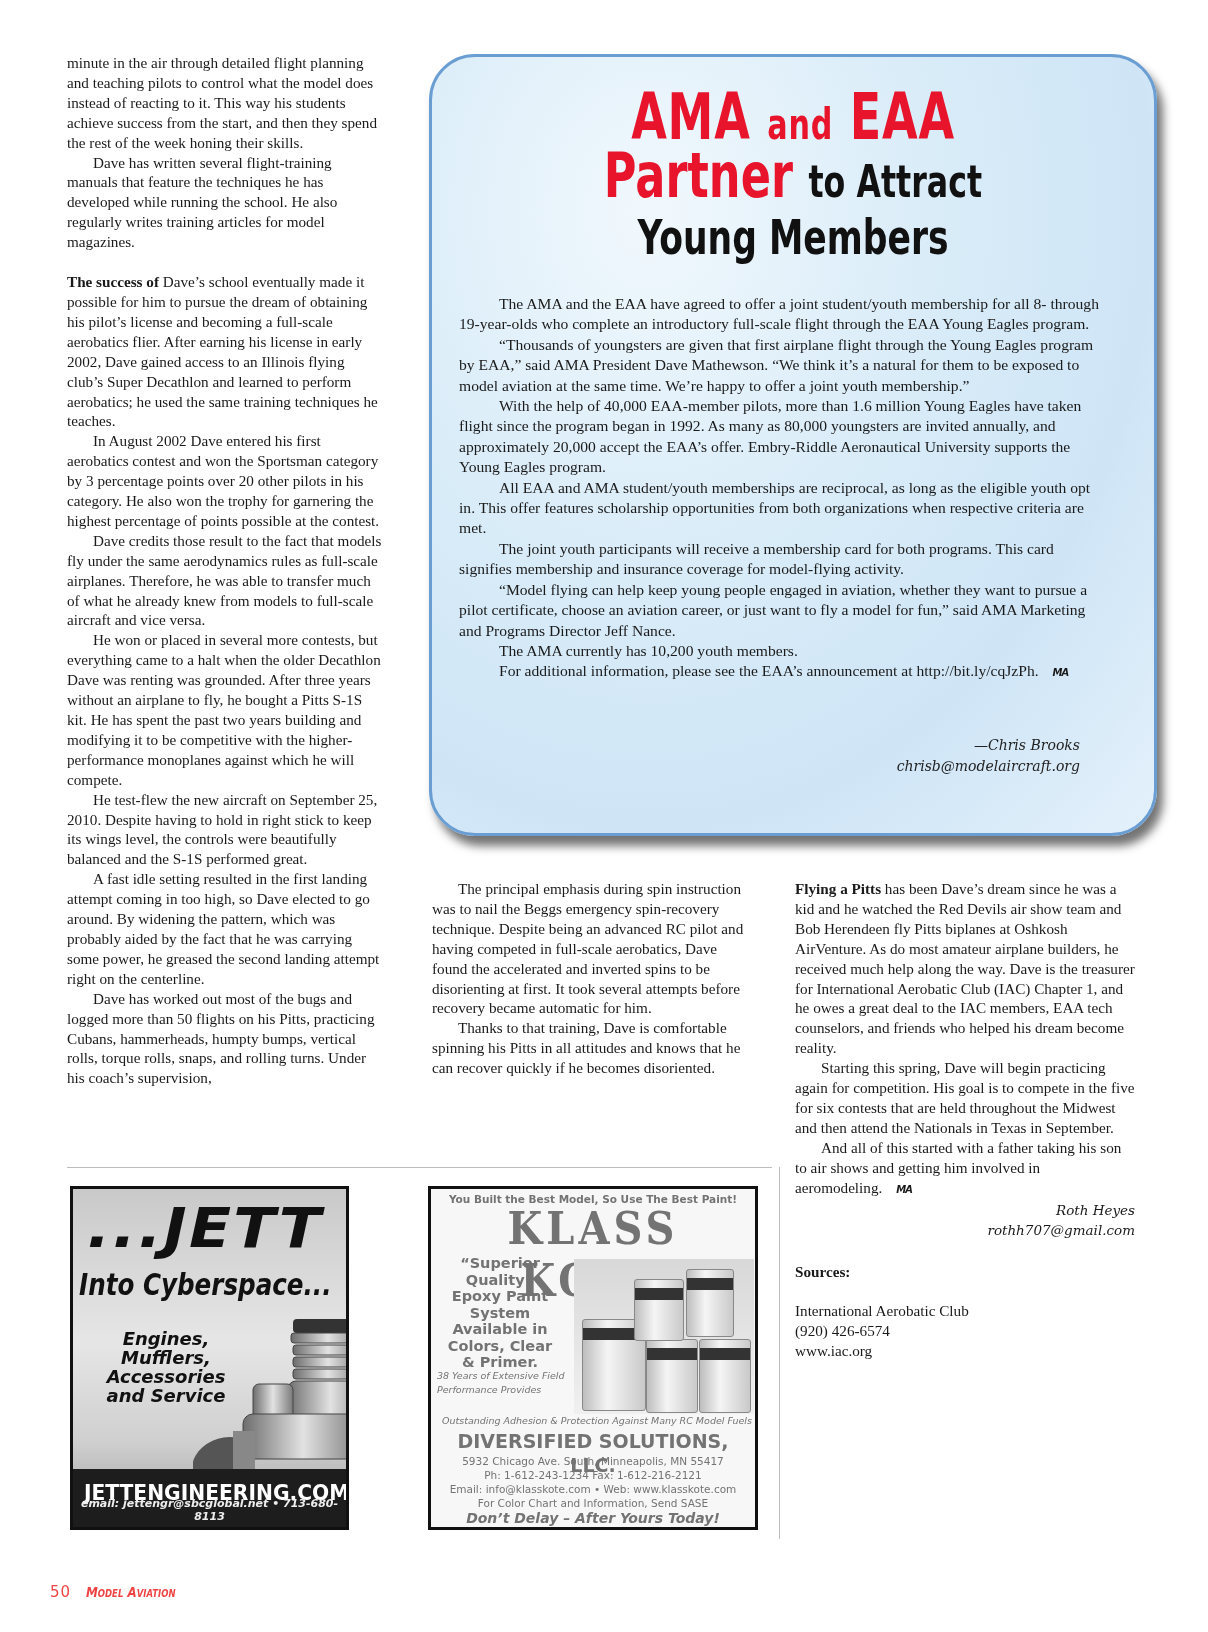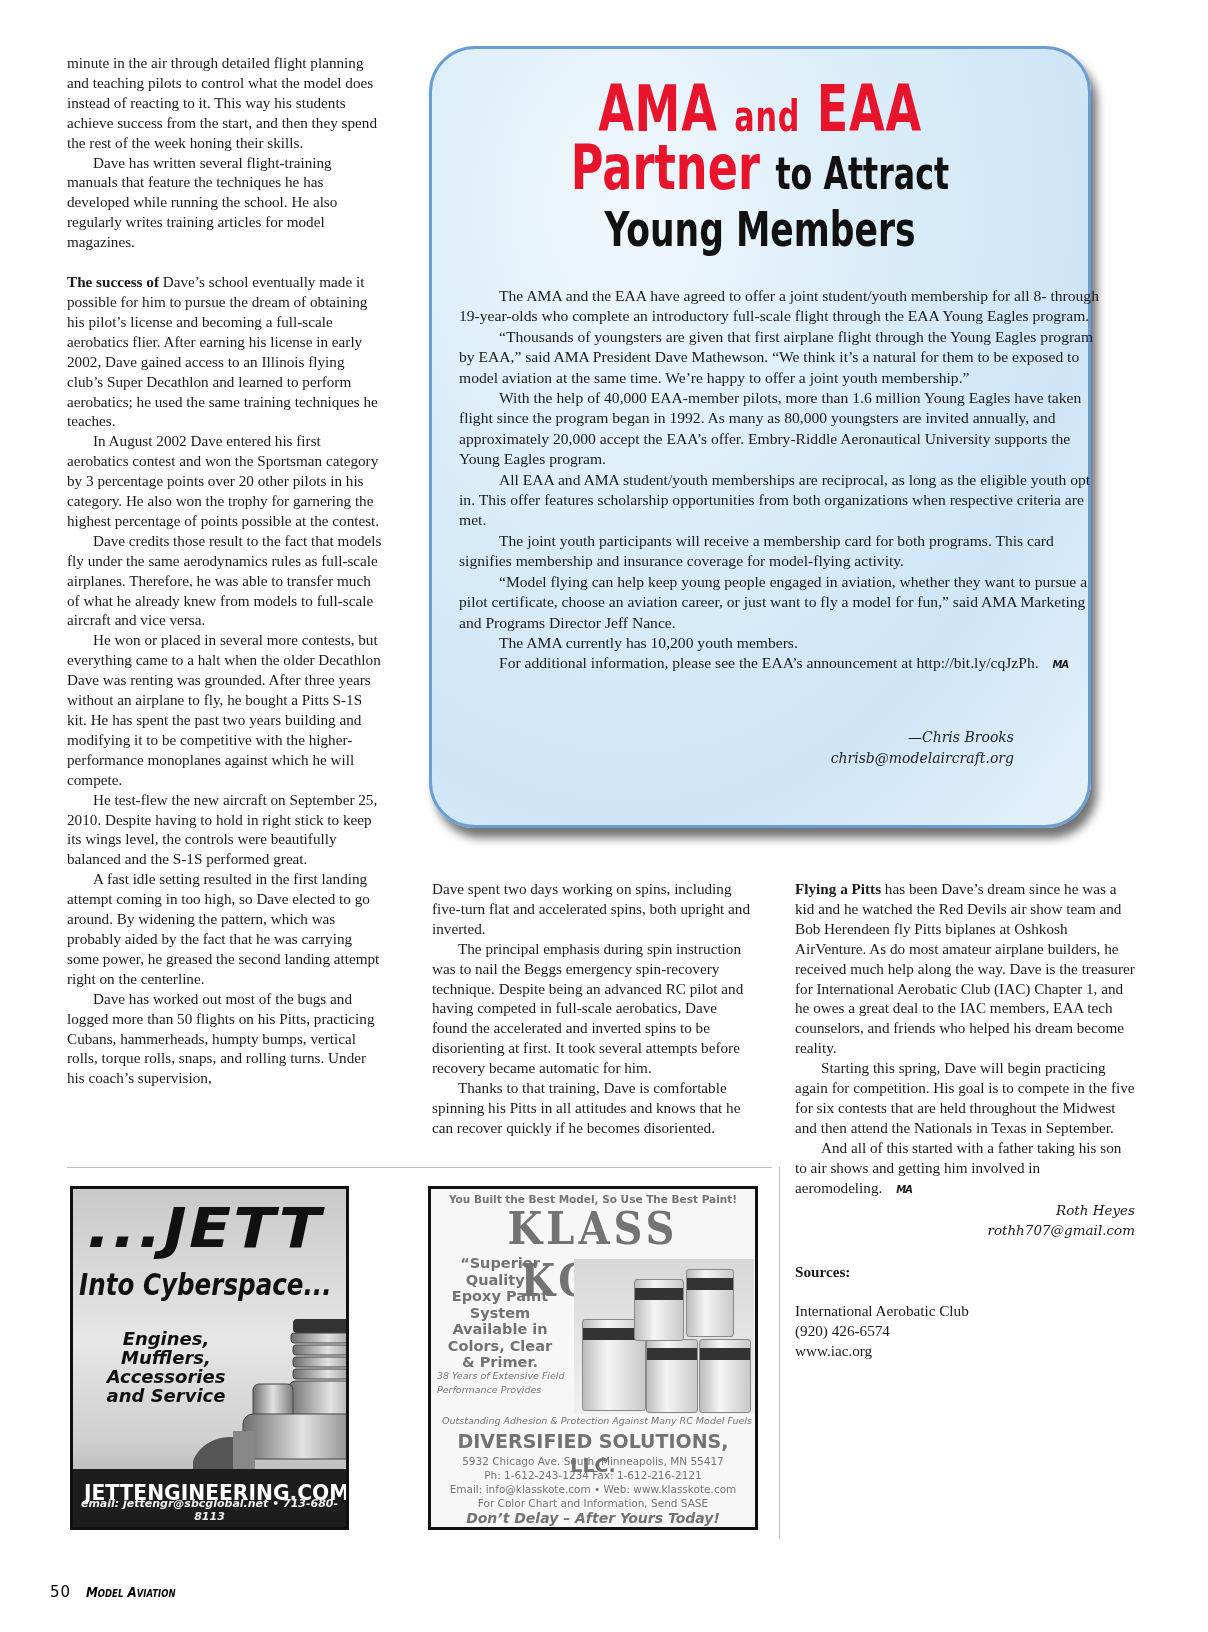--- a/index.html
+++ b/index.html
@@ -8,21 +8,21 @@
   .col { position: absolute; font-size: 15.2px; line-height: 19.9px; }
   .col p { margin: 0; text-indent: 26px; }
   .col p.noindent { text-indent: 0; }
   .col p.gap { margin-top: 20px; }
   .lead { font-weight: bold; }
   #col1 { left: 67px; top: 53px; width: 316px; }
   #col2 { left: 432px; top: 879px; width: 320px; }
   #col3 { left: 795px; top: 879px; width: 340px; }
 
   
-  #sidebar { position: absolute; left: 429px; top: 46px; width: 662px; height: 782px;
+  #sidebar { position: absolute; left: 429px; top: 54px; width: 728px; height: 782px;
              border-radius: 46px; border: 3px solid #6a9ed3;
              background: radial-gradient(ellipse at 30% 20%, #f1f8fd 0%, #d9ecf8 40%, #cfe5f6 70%, #e4f1fb 100%);
              box-shadow: 6px 10px 10px rgba(0,0,0,0.55); box-sizing: border-box; }
   #sb-title { position: absolute; left: 0; right: 0; top: 28px; text-align: center;
               font-family: "DejaVu Sans", "Liberation Sans", sans-serif; font-weight: bold;
               transform: scaleX(0.72); transform-origin: center top; line-height: 1; }
   .t-red { color: #e8142c; }
   .t-black { color: #111; }
   .t1 { font-size: 64px; letter-spacing: 1px; }
   .t1 .small { font-size: 42px; }
@@ -81,21 +81,21 @@
   #kk-cta { position: absolute; left: 0; right: 0; top: 321px; text-align: center; font-size: 14px; font-weight: bold; font-style: italic; }
 
   
   .sig { text-align: right; font-style: italic; font-family: "DejaVu Serif", serif; font-size: 13.5px; line-height: 20px; font-weight: 300; }
   .src-head { font-weight: bold; margin-top: 22px; }
   .src-block { margin-top: 20px; }
   .src-block div { line-height: 20px; }
   sup { font-size: 9px; line-height: 0; }
 
   
-  #folio { position: absolute; left: 50px; top: 1583px; font-family: "DejaVu Sans", sans-serif; font-size: 15px; color: #000000; }
+  #folio { position: absolute; left: 50px; top: 1583px; font-family: "DejaVu Sans", sans-serif; font-size: 15px; color: #ef4444; }
   #folio .num { font-weight: normal; letter-spacing: 1px; }
   #folio .mag { margin-left: 10px; font-weight: bold; font-style: italic; font-variant: small-caps; font-size: 14px;
                 display: inline-block; transform: scaleX(0.85); transform-origin: left center; }
 </style>
 </head>
 <body>
 
 <div id="col1" class="col">
   <p class="noindent">minute in the air through detailed flight planning and teaching pilots to control what the model does instead of reacting to it. This way his students achieve success from the start, and then they spend the rest of the week honing their skills.</p>
   <p>Dave has written several flight-training manuals that feature the techniques he has developed while running the school. He also regularly writes training articles for model magazines.</p>
@@ -124,21 +124,20 @@
     <p>The AMA currently has 10,200 youth members.</p>
     <p><span>For additional information, please see the EAA’s announcement at http://bit.ly/cqJzPh.</span><span class="ma-mark">MA</span></p>
   </div>
   <div id="sb-sign">
     <div>—Chris Brooks</div>
     <div>chrisb@modelaircraft.org</div>
   </div>
 </div>
 
 <div id="col2" class="col">
-  <p class="noindent">Dave spent two days working on spins, including five-turn flat and accelerated spins, both upright and inverted.</p>
   <p>The principal emphasis during spin instruction was to nail the Beggs emergency spin-recovery technique. Despite being an advanced RC pilot and having competed in full-scale aerobatics, Dave found the accelerated and inverted spins to be disorienting at first. It took several attempts before recovery became automatic for him.</p>
   <p>Thanks to that training, Dave is comfortable spinning his Pitts in all attitudes and knows that he can recover quickly if he becomes disoriented.</p>
 </div>
 
 <div id="col3" class="col">
   <p class="noindent"><span class="lead">Flying a Pitts</span><span> has been Dave’s dream since he was a kid and he watched the Red Devils air show team and Bob Herendeen fly Pitts biplanes at Oshkosh AirVenture. As do most amateur airplane builders, he received much help along the way. Dave is the treasurer for International Aerobatic Club (IAC) Chapter 1, and he owes a great deal to the IAC members, EAA tech counselors, and friends who helped his dream become reality.</span></p>
   <p>Starting this spring, Dave will begin practicing again for competition. His goal is to compete in the five for six contests that are held throughout the Midwest and then attend the Nationals in Texas in September.</p>
   <p><span>And all of this started with a father taking his son to air shows and getting him involved in aeromodeling.</span><span class="ma-mark">MA</span></p>
   <div class="sig">
     <div>Roth Heyes</div>

